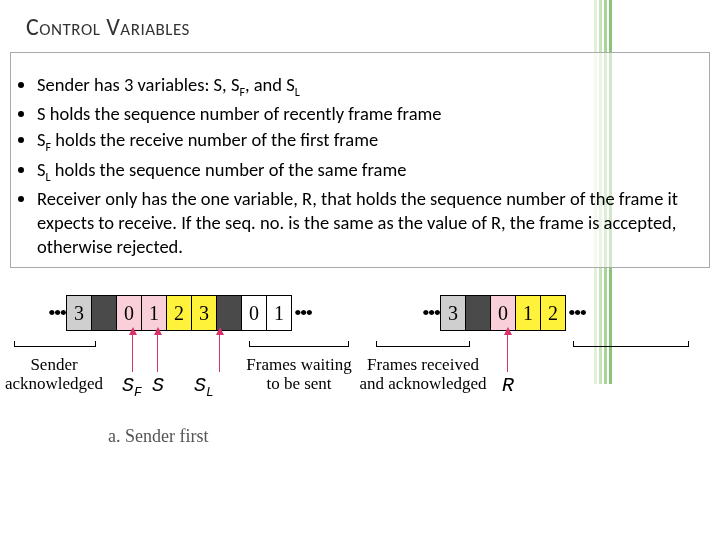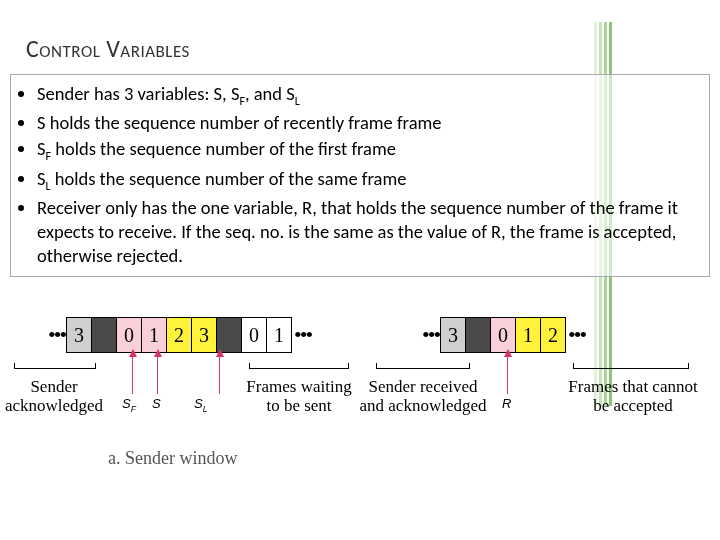--- a/index.html
+++ b/index.html
@@ -10,21 +10,20 @@
     font-family: "Calibri", "Arial", sans-serif;
     background: #fff;
     color: #000;
     overflow: hidden;
   }
   .slide {
     position: relative;
     width: 720px;
     height: 384px;
     box-sizing: border-box;
-    margin-top: 22px;
   }
   .vstripes {
     position: absolute;
     top: 0;
     right: 108px;
     bottom: 0;
     display: flex;
     z-index: 0;
   }
   .vstripes > div {
@@ -44,21 +43,21 @@
     letter-spacing: 0.5px;
     color: #333;
     font-weight: 500;
   }
   .body {
     position: absolute;
     left: 10px;
     top: 52px;
     width: 700px;
     border: 1px solid #aaa;
-    padding: 7px 8px 6px 8px;
+    padding: 20px 8px 6px 8px;
     box-sizing: border-box;
     background: rgba(255,255,255,0.6);
     z-index: 1;
   }
   .body ul {
     margin: 0;
     padding-left: 18px;
   }
   .body li {
     font-size: 18.5px;
@@ -123,23 +122,23 @@
     content: "";
     position: absolute;
     top: -7px;
     left: -4px;
     border-left: 4px solid transparent;
     border-right: 4px solid transparent;
     border-bottom: 8px solid #d6336c;
   }
   .arrlabel {
     position: absolute;
-    font-family: Liberation Sans, sans-serif;
+    font-family: Liberation Mono, monospace;
     font-style: italic;
-    font-size: 13px;
+    font-size: 20px;
     white-space: nowrap;
   }
   .arrlabel sub { font-style: italic; }
 
   .bracket {
     position: absolute;
     border-top: 1px solid #000;
     height: 6px;
   }
   .bracket::before, .bracket::after {
@@ -182,21 +181,21 @@
 
   <div class="body">
     <ul>
       <li>
         <span>Sender has 3 variables: S, S</span><sub>F</sub><span>, and S</span><sub>L</sub><span></span>
       </li>
       <li>
         <span>S holds the sequence number of recently frame frame</span>
       </li>
       <li>
-        <span>S</span><sub>F</sub><span> holds the sequence number of the first frame</span>
+        <span>S</span><sub>F</sub><span> holds the receive number of the first frame</span>
       </li>
       <li>
         <span>S</span><sub>L</sub><span> holds the sequence number of the same frame</span>
       </li>
       <li>
         <span>Receiver only has the one variable, R, that holds the sequence number of the frame it expects to receive. If the seq. no. is the same as the value of R, the frame is accepted, otherwise rejected.</span>
       </li>
     </ul>
   </div>
 
@@ -234,45 +233,41 @@
         <span style="white-space:pre-line;">Sender
 acknowledged</span>
       </div>
 
       <div class="bracket" style="left:203px; width:100px; top:52px;"></div>
       <div class="brklabel" style="left:186px; width:134px; top:62px;text-align:center;">
         <span style="white-space:pre-line;">Frames waiting
 to be sent</span>
       </div>
 
-      <div class="caption" style="left:62px; top:132px;">a. Sender window</div>
+      <div class="caption" style="left:62px; top:132px;">a. Sender first</div>
     </div>
 
     <div class="window recv-win">
       <div class="cellrow">
         <span class="dots">•••</span>
         <div class="cell c-gray">3</div>
         <div class="cell c-dark"></div>
         <div class="cell c-pink">0</div>
         <div class="cell c-yell">1</div>
         <div class="cell c-yell">2</div>
         <span class="dots">•••</span>
       </div>
 
       <div class="arrow" style="left:87px; top:40px;"></div>
       <div class="arrlabel" style="left:82px; top:80px;">R</div>
 
       <div class="bracket" style="left:-44px; width:94px; top:52px;"></div>
       <div class="brklabel" style="left:-72px; width:150px; top:62px;">
-        <span style="white-space:pre-line;">Sender received
+        <span style="white-space:pre-line;">Frames received
 and acknowledged</span>
       </div>
 
       <div class="bracket" style="left:153px; width:116px; top:52px;"></div>
-      <div class="brklabel" style="left:134px; width:158px; top:62px;">
-        <span style="white-space:pre-line;">Frames that cannot
-be accepted</span>
-      </div>
 
     </div>
 
   </div>
 </div>
 
 </body></html>

